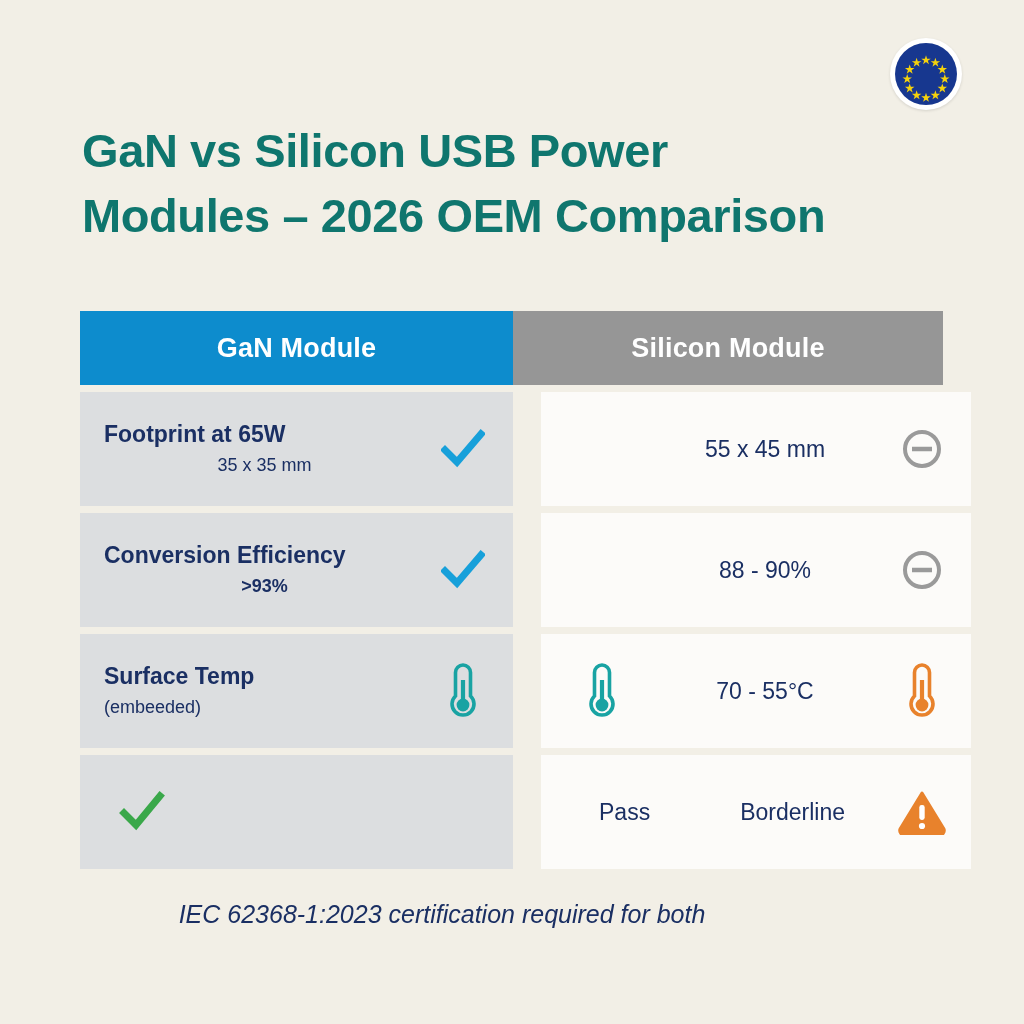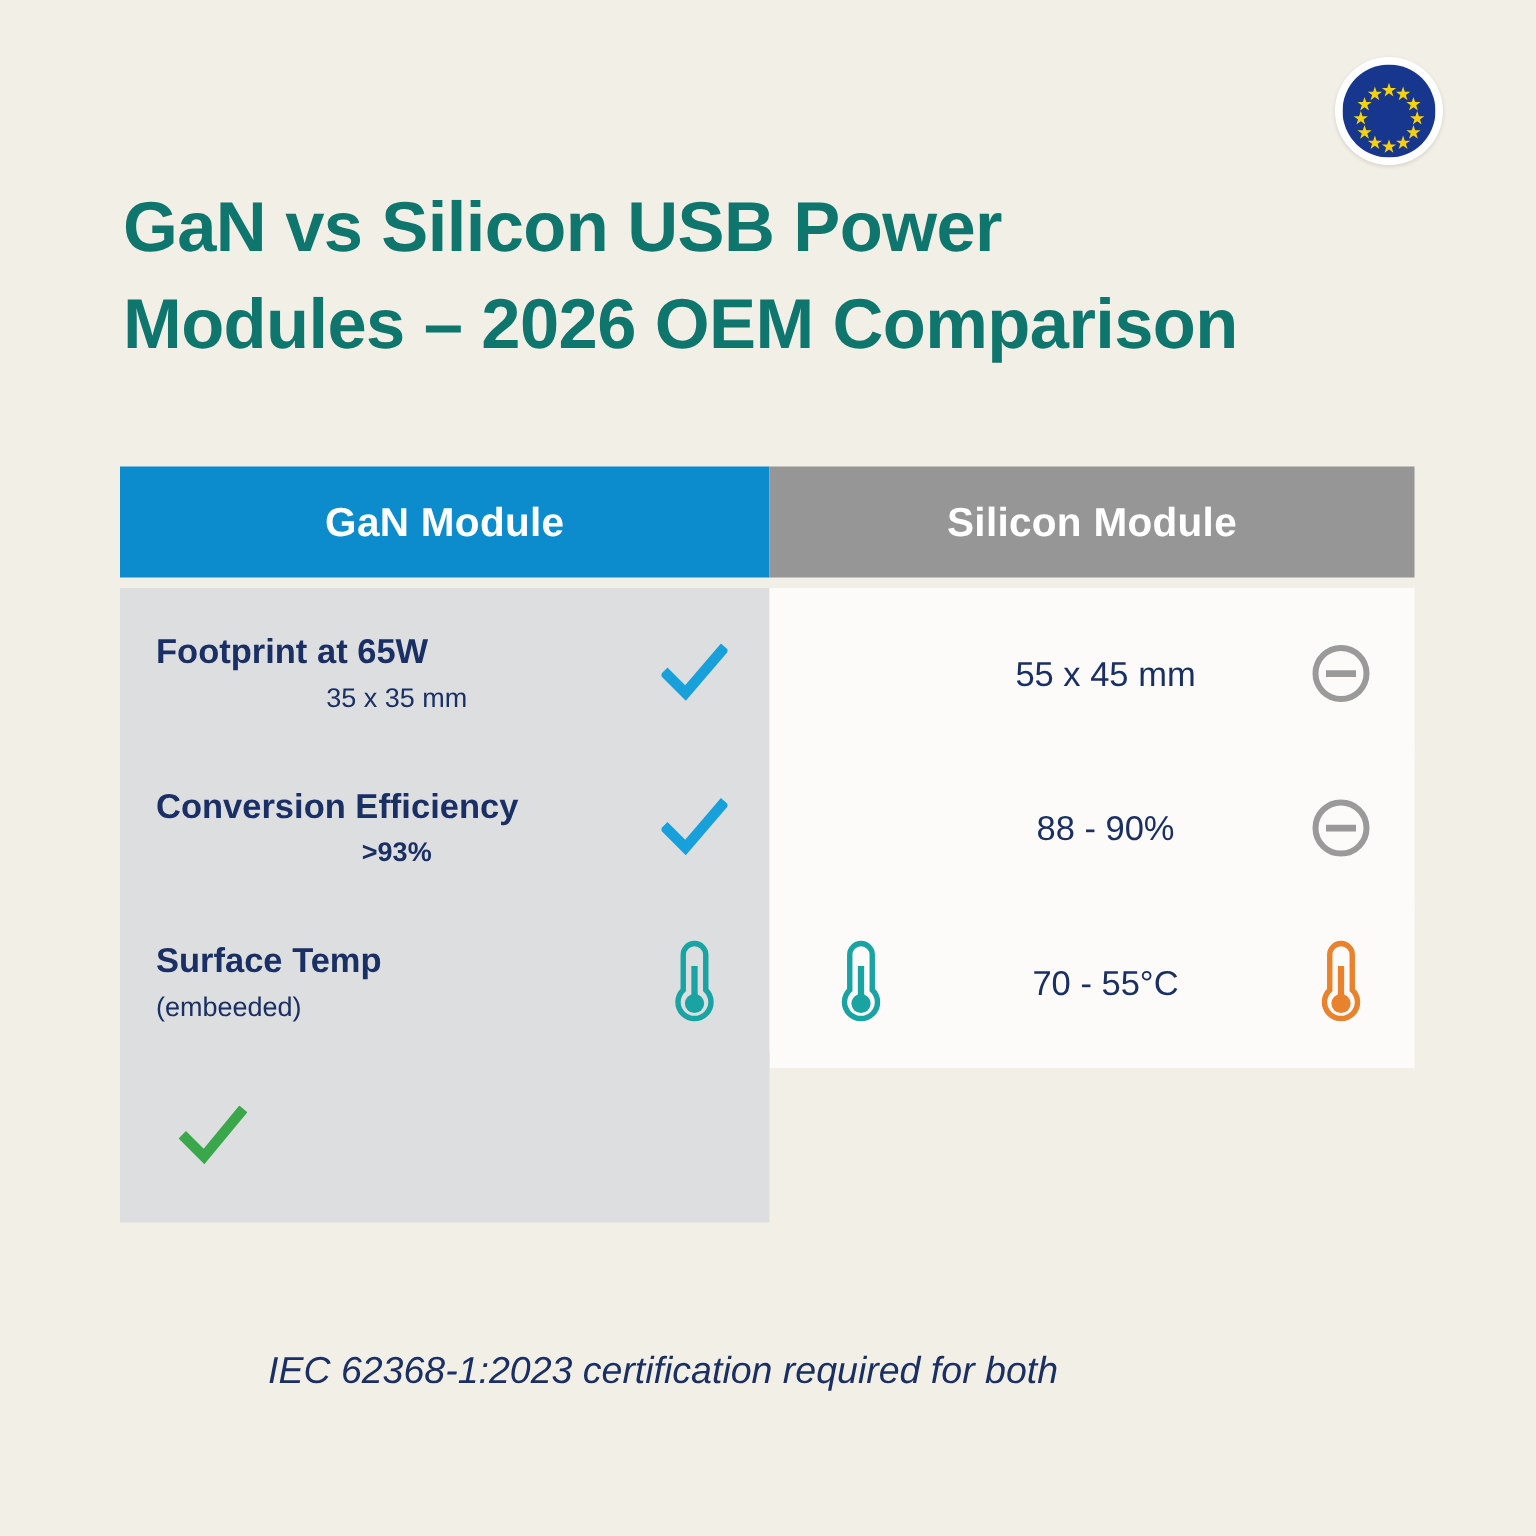--- a/index.html
+++ b/index.html
@@ -68,21 +68,21 @@
     justify-content: center;
     color: #ffffff;
     font-size: 27px;
     font-weight: bold;
     letter-spacing: 0.2px;
   }
   .head-gan { background: #0d8ccd; text-align: right; }
   .head-si  { background: #969696; }
 
   
-  .body-row { height: 96px; margin-bottom: 7px; }
+  .body-row { height: 96px; margin-bottom: 25px; gap: 28px; }
   .cell {
     height: 114px;
     display: flex;
     align-items: center;
     box-sizing: border-box;
   }
   .cell-left  { background: #dcdee0; padding-left: 24px; padding-right: 12px; }
   .cell-right { background: #fcfbf9; padding-left: 18px; padding-right: 12px; }
 
   .label-block {
@@ -296,17 +296,32 @@
   <div class="row body-row">
     <div class="col-left">
       <div class="cell cell-left">
         <div class="left-icon">
           <svg class="icon" width="46" height="42" viewBox="0 0 46 42">
             <path d="M5 22 L17 34 L41 5" fill="none" stroke="#3aa84a" stroke-width="7" stroke-linecap="square" stroke-linejoin="miter"></path>
           </svg>
         </div>
       </div>
     </div>
+    <div class="col-right">
+      <div class="cell cell-right">
+        <div class="right-value pair">
+          <span>Pass</span>
+          <span>Borderline</span>
+        </div>
+        <div class="right-icon">
+          <svg class="icon" width="50" height="46" viewBox="0 0 50 46">
+            <path d="M25 4 L47 40 a4.5 4.5 0 0 1 -4 6 L7 46 a4.5 4.5 0 0 1 -4 -6 Z" fill="#e8822c" stroke="#e8822c" stroke-width="3" stroke-linejoin="round"></path>
+            <rect x="22.3" y="16" width="5.4" height="15" rx="2.4" fill="#ffffff"></rect>
+            <circle cx="25" cy="37" r="3.1" fill="#ffffff"></circle>
+          </svg>
+        </div>
+      </div>
+    </div>
   </div>
 
 </div>
 
 <div id="footnote">IEC 62368-1:2023 certification required for both</div>
 
 </body></html>

